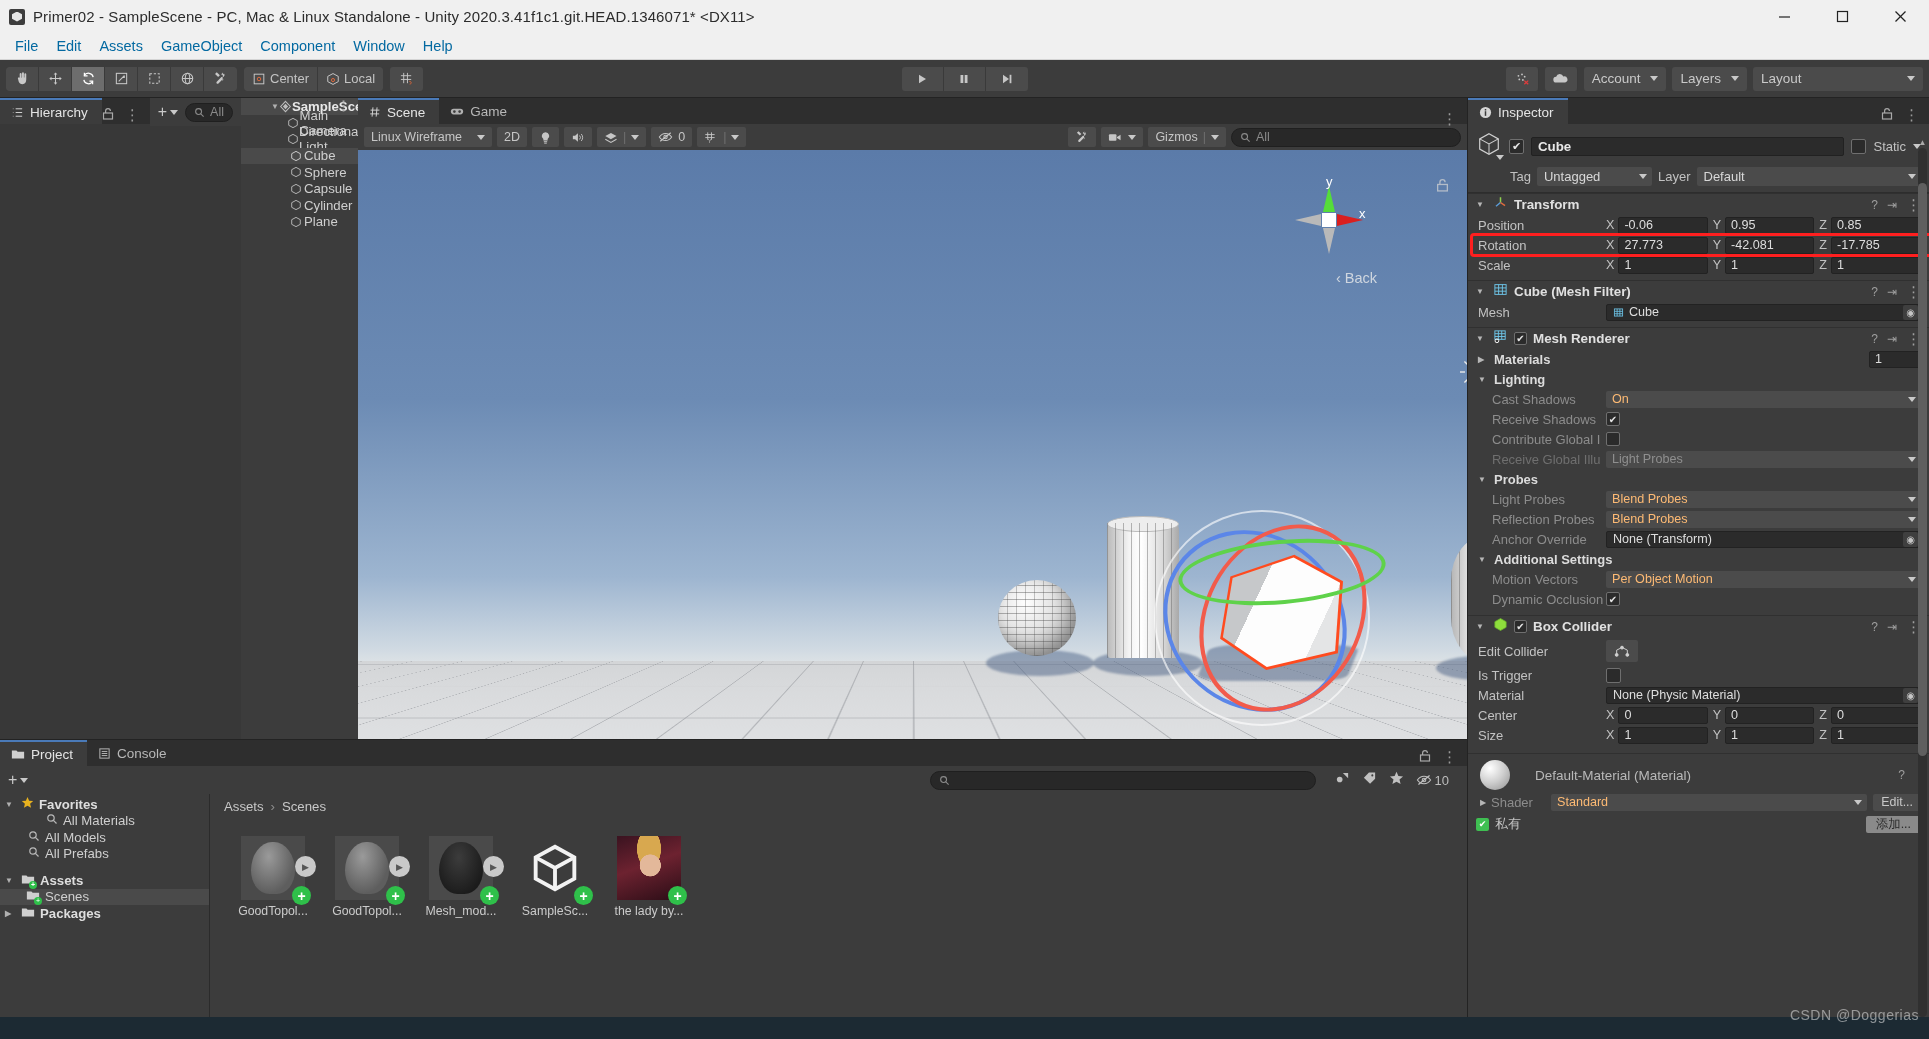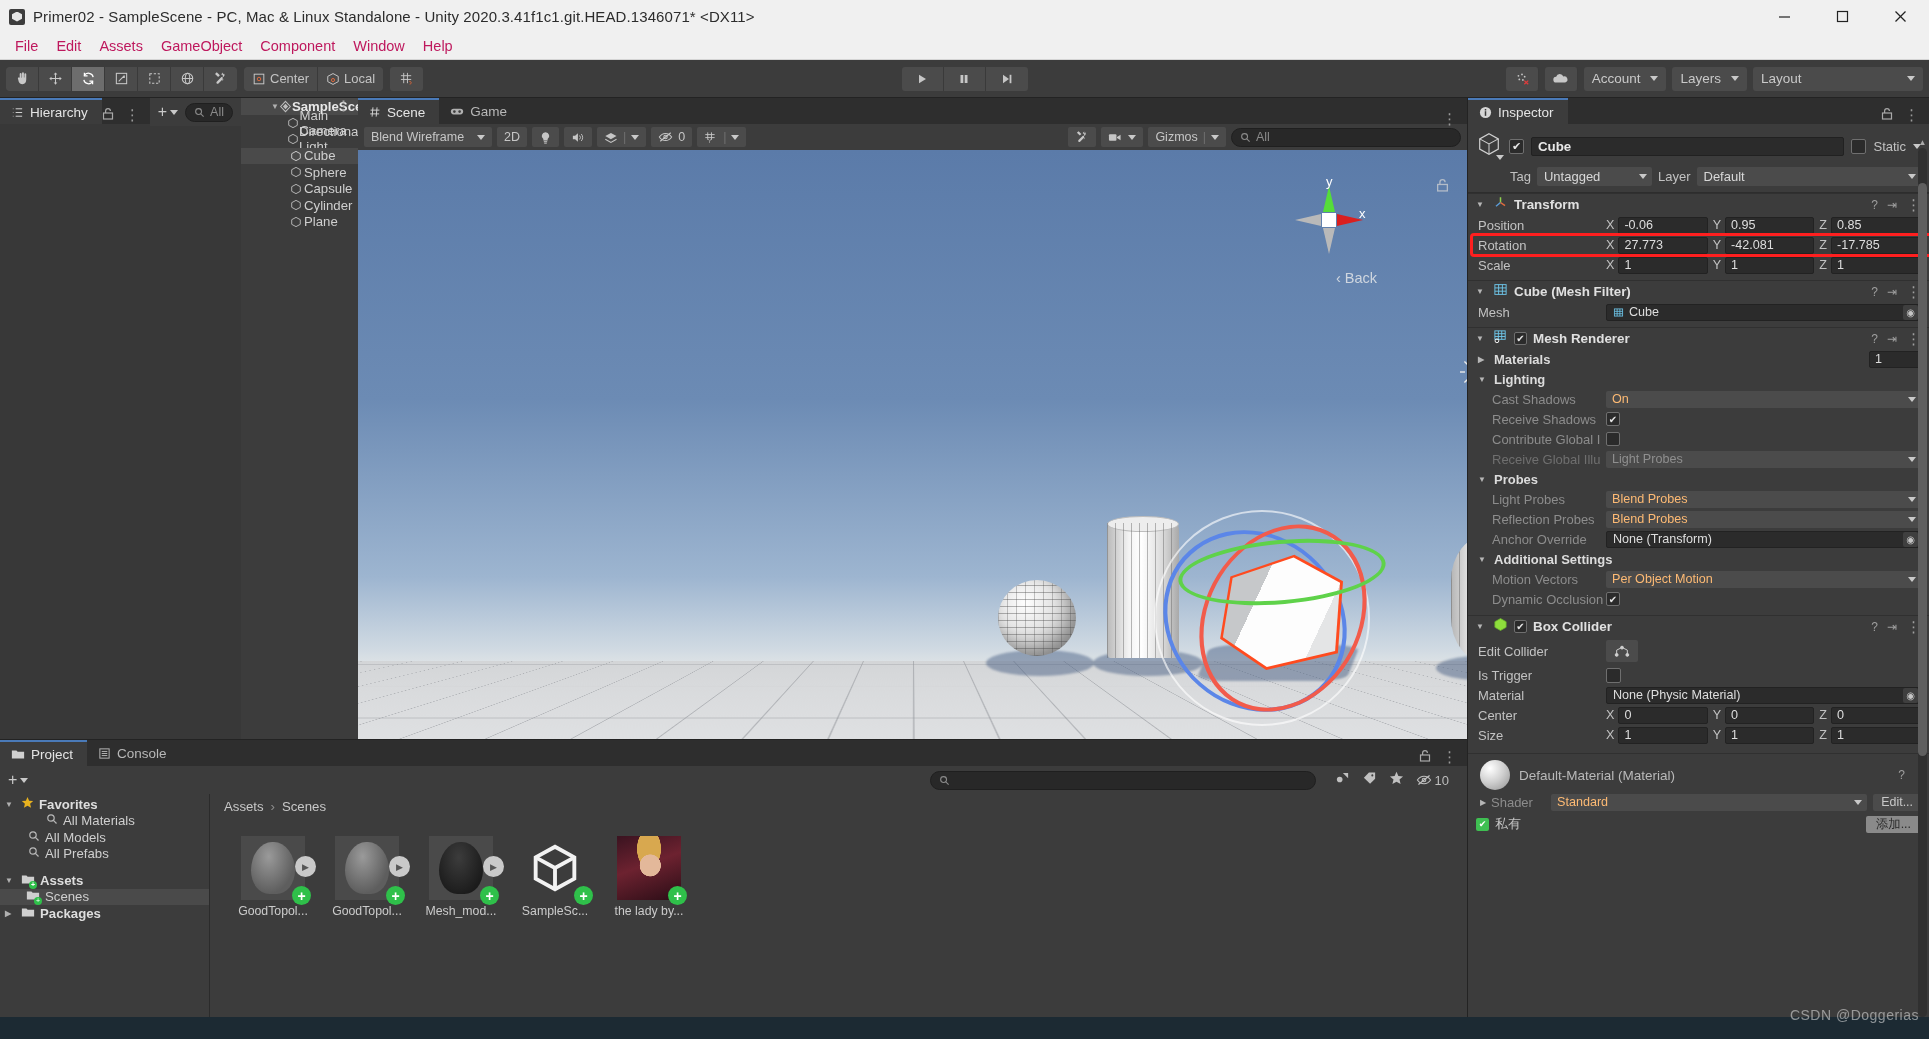--- a/index.html
+++ b/index.html
@@ -31,21 +31,21 @@
     width: 58px; height: 33px; display: flex; align-items: center; justify-content: center;
     color: #222; font-size: 15px;
   }
   .win-btn svg { display: block; }
 
   
   .menubar {
     height: 27px; background: #f0f0f0; display: flex; align-items: center;
     padding-left: 6px; flex: none; border-bottom: 1px solid #d4d4d4;
   }
-  .menu-item { font-size: 14.5px; color: #be185d; padding: 3px 9px; border-radius: 2px; }
+  .menu-item { font-size: 14.5px; color: #0369a1; padding: 3px 9px; border-radius: 2px; }
 
   
   .toolbar {
     height: 38px; background: #3c3c3c; display: flex; align-items: center;
     flex: none; border-bottom: 1px solid #232323; padding: 0 6px;
   }
   .tgroup { display: flex; align-items: center; background: #2b2b2b; border-radius: 3px; overflow: hidden; margin-right: 7px; }
   .tbtn {
     height: 24px; min-width: 33px; display: flex; align-items: center; justify-content: center;
     color: #c4c4c4; background: #4b4b4b; border-right: 1px solid #3a3a3a; font-size: 13px; padding: 0 5px;
@@ -237,21 +237,21 @@
   .prop-row .pl.grp { font-weight: bold; color: #dcdcdc; display: flex; align-items: center; gap: 5px; }
   .vec { flex: 1; display: flex; gap: 5px; }
   .vec .ax { display: flex; align-items: center; gap: 4px; flex: 1; }
   .vec .axl { color: #c2c2c2; font-size: 12.6px; }
   .vfield { flex: 1; height: 17px; background: #2b2b2b; border: 1px solid #222; border-radius: 2px; color: #dedede; font-size: 12.6px; display: flex; align-items: center; padding: 0 5px; }
   .objfield { flex: 1; height: 17px; background: #2b2b2b; border: 1px solid #222; border-radius: 2px; color: #dedede; font-size: 12.6px; display: flex; align-items: center; padding: 0 2px 0 6px; gap: 5px; }
   .objfield .circ { margin-left: auto; width: 15px; height: 15px; border-radius: 2px; background: #3f3f3f; display: flex; align-items: center; justify-content: center; color: #c5c5c5; font-size: 10px; }
   .ddfield { flex: 1; height: 17px; background: #4b4b4b; border-radius: 2px; color: #fdba74; font-size: 12.6px; display: flex; align-items: center; justify-content: space-between; padding: 0 5px 0 6px; }
   .numfield { width: 52px; height: 17px; background: #2b2b2b; border: 1px solid #222; border-radius: 2px; color: #dedede; font-size: 12.6px; display: flex; align-items: center; padding: 0 5px; margin-left: auto; }
   .rot-highlight { position: absolute; border: 3px solid #ff1f1f; border-radius: 4px; pointer-events: none; }
-  .mat-head { display: flex; align-items: center; gap: 9px; padding: 6px 0 2px 12px; border-top: 1px solid #303030; }
+  .mat-head { display: flex; align-items: center; gap: 25px; padding: 6px 0 2px 12px; border-top: 1px solid #303030; }
   .mat-ball { width: 30px; height: 30px; border-radius: 50%; background: radial-gradient(circle at 33% 28%, #ffffff, #cfcfcf 48%, #8f8f8f 100%); flex: none; }
   .mat-title { font-size: 13.5px; color: #b9b9b9; }
   .edit-btn { height: 17px; background: #4b4b4b; border-radius: 2px; color: #c8c8c8; font-size: 12.4px; display: flex; align-items: center; padding: 0 8px; }
   .cn-row { display: flex; align-items: center; gap: 6px; padding: 3px 8px 0 8px; }
   .cn-chk { width: 13px; height: 13px; background: #3fbf52; border-radius: 2px; display: flex; align-items: center; justify-content: center; color: #fff; font-size: 9px; }
   .cn-btn { margin-left: auto; height: 17px; background: #8a8a8a; color: #2a2a2a; border-radius: 2px; font-size: 12.4px; display: flex; align-items: center; padding: 0 10px; }
   .vscroll { position: absolute; right: 2px; top: 24px; width: 9px; bottom: 22px; }
   .vscroll .track { position: absolute; inset: 0; background: #303030; border-radius: 5px; }
   .vscroll .thumbk { position: absolute; left: 0; right: 0; top: 4%; height: 66%; background: #5f5f5f; border-radius: 5px; }
   .vscroll .uarr, .vscroll .darr { position: absolute; left: 0; right: 0; text-align: center; color: #a9a9a9; font-size: 8px; }
@@ -560,21 +560,21 @@
               </svg>
             <span>Game</span>
           </div>
           <div class="tr-right">
             <span class="kebab">⋮</span>
           </div>
         </div>
 
         <div class="scene-tb">
           <div class="stb" style="width:128px;">
-            <span style="overflow:hidden;white-space:nowrap;">Blend Wireframe</span>
+            <span style="overflow:hidden;white-space:nowrap;">Linux Wireframe</span>
             <span class="caret" style="margin-left:auto;"></span>
           </div>
           <div class="stb">
             <span>2D</span>
           </div>
           <div class="stb">
             <svg width="13" height="13" viewBox="0 0 14 14" fill="#c6c6c6">
                 <path d="M7 1.4a4 4 0 0 0-2.3 7.3v1.6h4.6V8.7A4 4 0 0 0 7 1.4z"></path>
                 <rect x="5.2" y="11" width="3.6" height="1.1"></rect>
                 <rect x="5.6" y="12.6" width="2.8" height="1"></rect>

